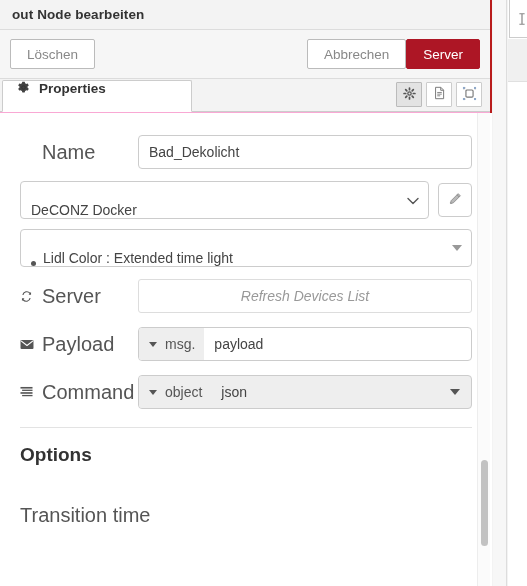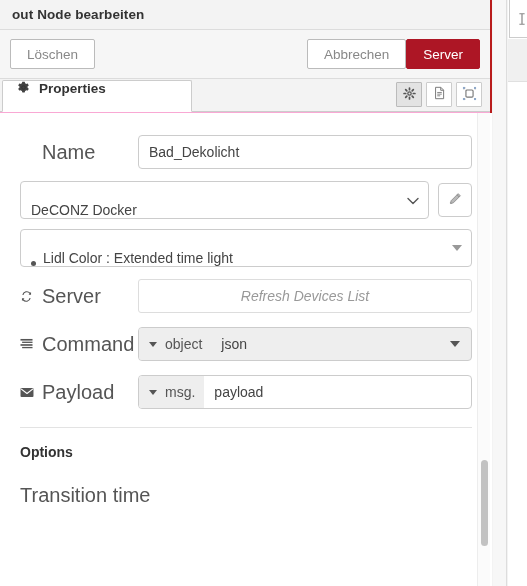--- a/index.html
+++ b/index.html
@@ -357,24 +357,24 @@
     pointer-events: none;
   }
 
   hr.divider {
     border: none;
     border-top: 1px solid #e3e3e3;
     margin: 18px 0 16px 0;
   }
 
   .section-heading {
-    font-size: 14px;
+    font-size: 19px;
     font-weight: bold;
     color: #333333;
-    margin-bottom: 18px;
+    margin-bottom: 32px;
   }
 
   
   #dialog-scroll-track {
     position: absolute;
     right: 0px;
     top: 113px;
     width: 13px;
     bottom: 0;
     background: #fbfbfb;
@@ -580,20 +580,41 @@
             <span class="lbl-text">Server</span>
           </div>
           <div class="field-wrap">
             <button class="wide-btn">Refresh Devices List</button>
           </div>
         </div>
 
         <div class="form-row">
           <div class="form-label">
             <span class="lbl-icon">
+              <svg width="14" height="11" viewBox="0 0 16 12">
+                <rect x="0.6" y="0.9" width="14.8" height="10.2" rx="1.1" fill="#555555"></rect>
+                <path d="M1.2 1.8L8 7.1l6.8-5.3" fill="none" stroke="#ffffff" stroke-width="1.3" stroke-linejoin="round"></path>
+              </svg>
+            </span>
+            <span class="lbl-text">Payload</span>
+          </div>
+          <div class="field-wrap">
+            <div class="typed-input">
+              <div class="ti-type">
+                <span class="ti-caret"></span>
+                <span>msg.</span>
+              </div>
+              <div class="ti-value">payload</div>
+            </div>
+          </div>
+        </div>
+
+        <div class="form-row">
+          <div class="form-label">
+            <span class="lbl-icon">
               <svg width="13" height="12" viewBox="0 0 16 14">
                 <rect x="0.6" y="0.8" width="14.8" height="2.0" fill="#555555"></rect>
                 <rect x="2.6" y="4.1" width="12.8" height="1.6" fill="#555555"></rect>
                 <rect x="0.6" y="7.2" width="14.8" height="2.0" fill="#555555"></rect>
                 <rect x="2.6" y="10.6" width="12.8" height="1.6" fill="#555555"></rect>
               </svg>
             </span>
             <span class="lbl-text">Command</span>
           </div>
           <div class="field-wrap">
@@ -601,41 +622,20 @@
               <div class="ti-type">
                 <span class="ti-caret"></span>
                 <span>object</span>
               </div>
               <div class="ti-value">json</div>
               <span class="ti-end-caret"></span>
             </div>
           </div>
         </div>
 
-        <div class="form-row">
-          <div class="form-label">
-            <span class="lbl-icon">
-              <svg width="14" height="11" viewBox="0 0 16 12">
-                <rect x="0.6" y="0.9" width="14.8" height="10.2" rx="1.1" fill="#555555"></rect>
-                <path d="M1.2 1.8L8 7.1l6.8-5.3" fill="none" stroke="#ffffff" stroke-width="1.3" stroke-linejoin="round"></path>
-              </svg>
-            </span>
-            <span class="lbl-text">Payload</span>
-          </div>
-          <div class="field-wrap">
-            <div class="typed-input">
-              <div class="ti-type">
-                <span class="ti-caret"></span>
-                <span>msg.</span>
-              </div>
-              <div class="ti-value">payload</div>
-            </div>
-          </div>
-        </div>
-
         <hr class="divider">
 
         <div class="section-heading">Options</div>
 
         <div class="form-row">
           <div class="form-label">
             <span class="lbl-text">Transition time</span>
           </div>
         </div>
 

